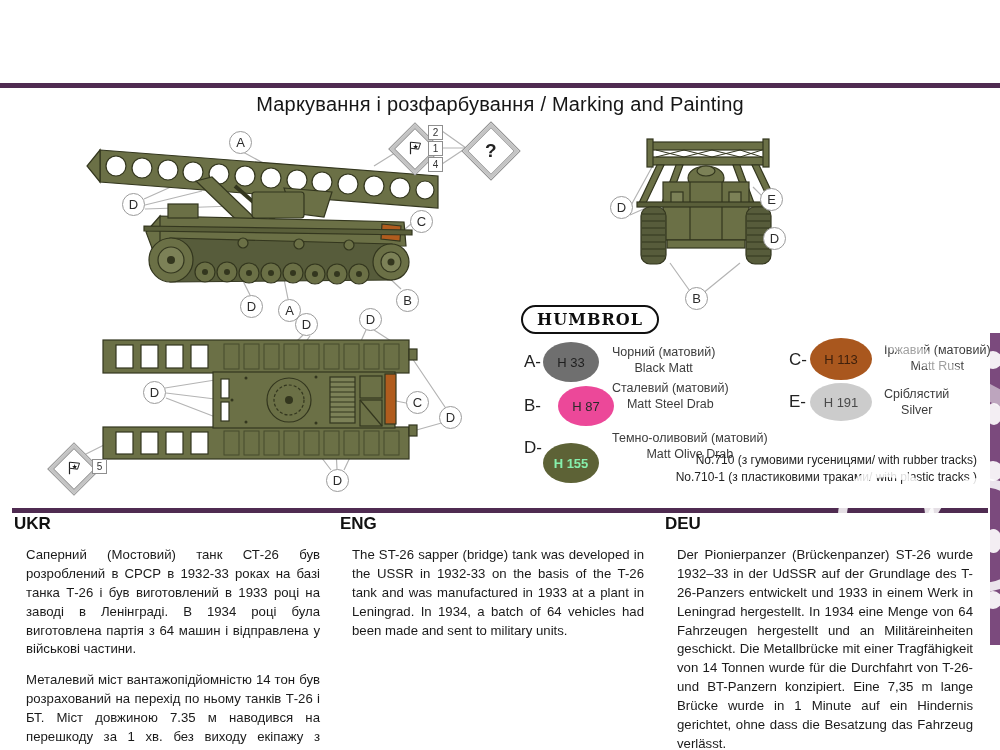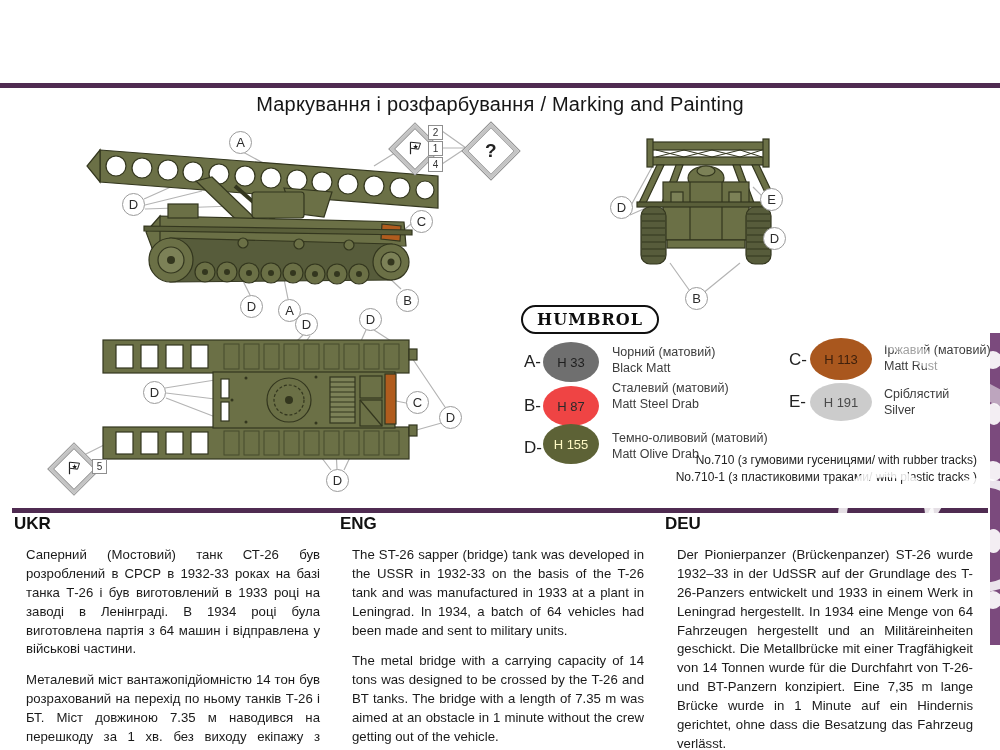--- a/index.html
+++ b/index.html
@@ -22,21 +22,21 @@
   .diamond > .inner{transform:rotate(-45deg);display:block;}
   .qmark{font-size:19px;font-weight:bold;color:#222;}
 
   .humbrol-logo{position:absolute;left:521px;top:305px;width:134px;height:25px;border:2.5px solid #101010;
                 border-radius:15px;background:#fff;text-align:center;
                 font-family:"DejaVu Serif",serif;font-weight:bold;font-size:16px;line-height:25px;
                 letter-spacing:1px;color:#0d0d0d;z-index:4;}
   .paint-letter{position:absolute;font-size:17px;color:#222;z-index:4;}
   .swatch{position:absolute;border-radius:50%;text-align:center;font-size:13px;z-index:4;
           display:flex;align-items:center;justify-content:center;}
-  .paint-name{position:absolute;font-size:12.5px;color:#3c3c3c;line-height:16px;z-index:4;}
+  .paint-name{position:absolute;font-size:12.5px;color:#3c3c3c;line-height:16px;z-index:4;text-align:center;}
 
   .kit-notes{position:absolute;left:600px;top:452px;width:377px;text-align:right;
              font-size:12px;line-height:17px;color:#222;z-index:4;}
 
   .col{position:absolute;top:514px;z-index:6;}
   .col h2{margin:0 0 3px 0;font-size:17px;font-weight:bold;color:#111;}
   .col p{margin:12px;font-size:13.2px;line-height:1.43;text-align:justify;color:#1a1a1a;}
   .col-ukr{left:14px;width:318px;}
   .col-eng{left:340px;width:316px;}
   .col-deu{left:665px;width:320px;}
@@ -250,28 +250,28 @@
   <div class="humbrol-logo">HUMBROL</div>
 
   <div class="paint-letter" style="left:524px;top:352px;">A-</div>
   <div class="swatch" style="left: 543px; top: 342px; width: 56px; height: 40px; background-color: rgb(111, 111, 111); color: rgb(31, 31, 31);">H 33</div>
   <div class="paint-name" style="left:612px;top:344px;">
     <div>Чорний (матовий)</div>
     <div>Black Matt</div>
   </div>
 
   <div class="paint-letter" style="left:524px;top:396px;">B-</div>
-  <div class="swatch" style="left: 543px; top: 386px; width: 56px; height: 40px; background-color: #ef4444; color: rgb(42, 42, 42);">H 87</div>
+  <div class="swatch" style="left: 558px; top: 386px; width: 56px; height: 40px; background-color: #ec4899; color: rgb(42, 42, 42);">H 87</div>
   <div class="paint-name" style="left:612px;top:380px;">
     <div>Сталевий (матовий)</div>
     <div>Matt Steel Drab</div>
   </div>
 
   <div class="paint-letter" style="left:524px;top:438px;">D-</div>
-  <div class="swatch" style="left: 543px; top: 424px; width: 56px; height: 40px; background-color: rgb(93, 98, 54); color: #fef9c3;">H 155</div>
+  <div class="swatch" style="left: 543px; top: 443px; width: 56px; height: 40px; background-color: rgb(93, 98, 54); color: #86efac; font-weight: bold;">H 155</div>
   <div class="paint-name" style="left:612px;top:430px;">
     <div>Темно-оливовий (матовий)</div>
     <div>Matt Olive Drab</div>
   </div>
 
   <div class="paint-letter" style="left:789px;top:350px;">C-</div>
   <div class="swatch" style="left: 810px; top: 338px; width: 62px; height: 42px; background-color: rgb(169, 87, 30); color: rgb(63, 32, 12);">H 113</div>
   <div class="paint-name" style="left:884px;top:342px;">
     <div>Іржавий (матовий)</div>
     <div>Matt Rust</div>
@@ -292,21 +292,20 @@
   <div class="rule rule-mid" style="background-color: rgb(79, 43, 81);"></div>
 
   <div class="col col-ukr">
     <h2>UKR</h2>
     <p>Саперний (Мостовий) танк СТ-26 був розроблений в СРСР в 1932-33 роках на базі танка Т-26 і був виготовлений в 1933 році на заводі в Ленінграді. В 1934 році була виготовлена партія з 64 машин і відправлена у військові частини.</p>
     <p>Металевий міст вантажопідйомністю 14 тон був розрахований на перехід по ньому танків Т-26 і БТ. Міст довжиною 7.35 м наводився на перешкоду за 1 хв. без виходу екіпажу з машини.</p>
   </div>
   <div class="col col-eng">
     <h2>ENG</h2>
     <p>The ST-26 sapper (bridge) tank was developed in the USSR in 1932-33 on the basis of the T-26 tank and was manufactured in 1933 at a plant in Leningrad. In 1934, a batch of 64 vehicles had been made and sent to military units.</p>
-    <p>The metal bridge with a carrying capacity of 14 tons was designed to be crossed by the T-26 and BT tanks. The bridge with a length of 7.35 m was aimed at an obstacle in 1 minute without the crew getting out of the vehicle.</p>
   </div>
   <div class="col col-deu">
     <h2>DEU</h2>
     <p>Der Pionierpanzer (Brückenpanzer) ST-26 wurde 1932–33 in der UdSSR auf der Grundlage des T-26-Panzers entwickelt und 1933 in einem Werk in Leningrad hergestellt. In 1934 eine Menge von 64 Fahrzeugen hergestellt und an Militäreinheiten geschickt. Die Metallbrücke mit einer Tragfähigkeit von 14 Tonnen wurde für die Durchfahrt von T-26- und BT-Panzern konzipiert. Eine 7,35 m lange Brücke wurde in 1 Minute auf ein Hindernis gerichtet, ohne dass die Besatzung das Fahrzeug verlässt.</p>
   </div>
 
   <div class="wm-band" style="background-color: rgb(123, 74, 125);">
     <i style="left:-6px;top:18px;width:18px;height:18px;"></i>
     <i style="left:-4px;top:70px;width:16px;height:22px;"></i>
     <i style="left:-7px;top:128px;width:20px;height:20px;"></i>

